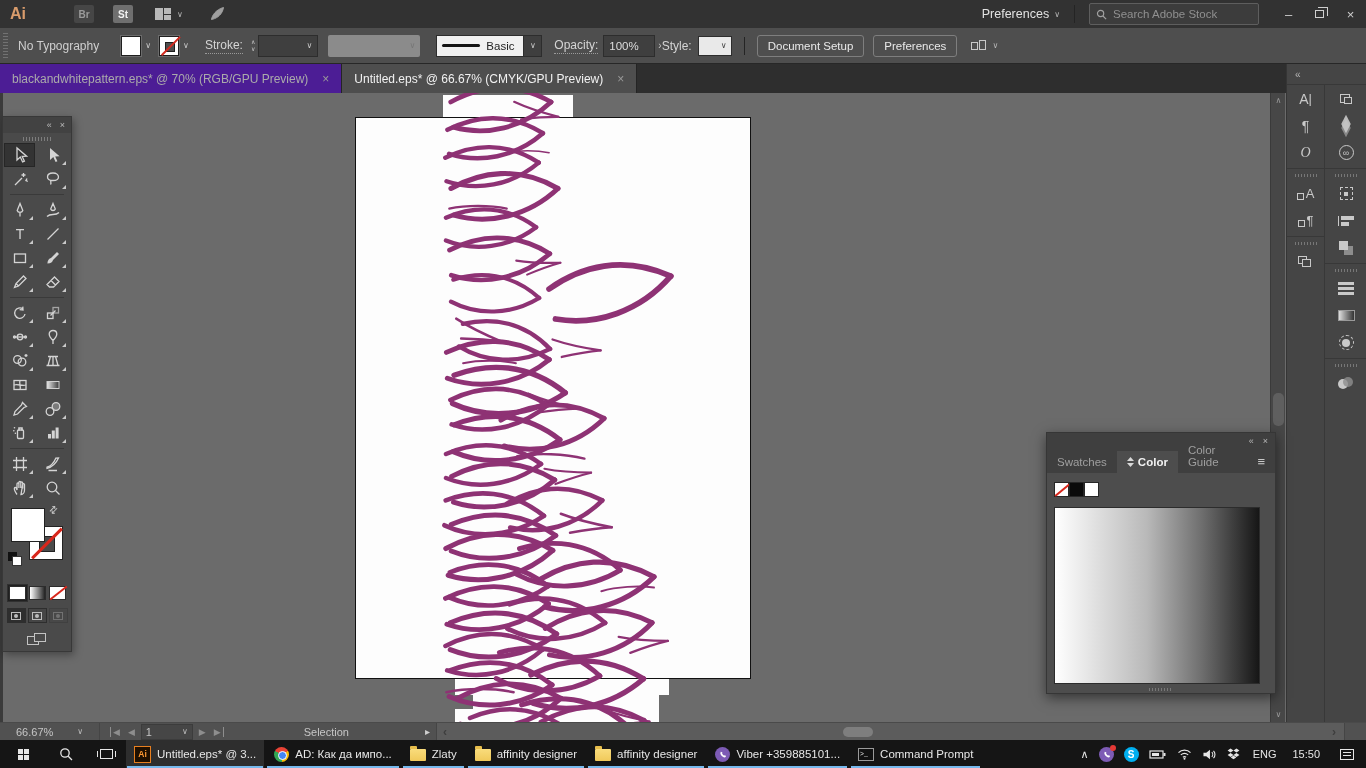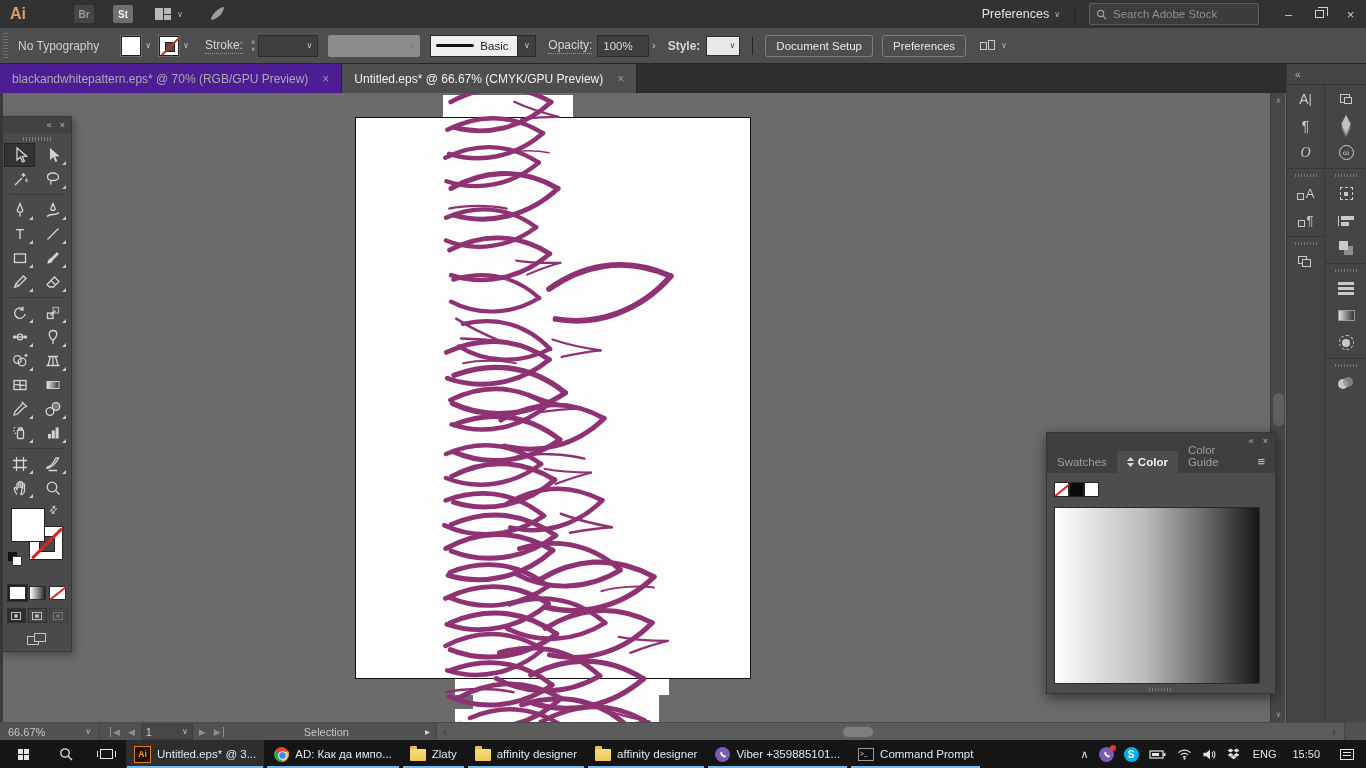--- a/index.html
+++ b/index.html
@@ -36,21 +36,21 @@
   .nosel{color:#cfcfcf;margin:0 0 0 10px;font-size:12px;}
   .swatch{width:20px;height:20px;background:#fff;border:1px solid #1f1f1f;box-shadow:0 0 0 1px #6b6b6b;position:relative;}
   .slash::after{content:"";position:absolute;left:-2px;top:8px;width:26px;height:2.4px;background:#d22a1f;transform:rotate(-45deg);}
   .hole::before{content:"";position:absolute;left:5px;top:5px;width:8px;height:8px;background:#4e4e4e;border:1px solid #1f1f1f;}
   .dd-chev{color:#c9c9c9;font-size:8px;margin:0 8px 0 4px;}
   .lbl-dot{font-size:12px;color:#d5d5d5;border-bottom:1px dotted #9a9a9a;padding-bottom:1px;}
   .stepper{display:flex;flex-direction:column;gap:1px;margin:0 3px 0 8px;color:#c9c9c9;font-size:6px;line-height:6px;}
   .field-dk{background:#3f3f3f;border:1px solid #2d2d2d;height:22px;display:flex;align-items:center;padding:0 5px;color:#ddd;font-size:11.5px;}
   .dis-dd{width:92px;height:22px;background:#8b8b8b;border-radius:2px;margin-left:10px;display:flex;align-items:center;justify-content:flex-end;}
   .dis-dd span{color:#767676;font-size:8px;margin-right:5px;}
-  .basic-prev{width:88px;height:22px;background:#f0f0f0;border:1px solid #2d2d2d;display:flex;align-items:center;margin-left:10px;}
+  .basic-prev{width:88px;height:22px;background:#f0f0f0;border:1px solid #2d2d2d;display:flex;align-items:center;margin-left:16px;}
   .basic-line{width:38px;height:3px;background:#141414;border-radius:2px;margin:0 6px 0 5px;}
   .basic-txt{color:#222;font-size:11.5px;}
   .chev-btn{width:18px;height:22px;background:#3f3f3f;border:1px solid #2d2d2d;border-left:none;display:flex;align-items:center;justify-content:center;color:#c9c9c9;font-size:8px;}
   .style-dd{width:34px;height:20px;background:#e9e9e9;border:1px solid #2d2d2d;display:flex;align-items:center;justify-content:flex-end;margin-left:6px;}
   .style-dd span{color:#444;font-size:8px;margin-right:4px;}
   .cbtn{height:22px;border:1px solid #7e7e7e;border-radius:3px;color:#e9e9e9;font-size:11.5px;padding:0 10px;display:flex;align-items:center;background:#4e4e4e;}
   .align-ic{width:16px;height:12px;position:relative;margin-left:14px;}
   .align-ic i{position:absolute;background:#c9c9c9;}
 
   
@@ -97,21 +97,21 @@
   .mbtn.dim{opacity:.35;}
   .screenbtn{margin:10px auto 0;width:20px;height:14px;position:relative;}
   .screenbtn i{position:absolute;border:1px solid #c3c3c3;}
 
   
   .vscroll{left:1270px;top:93px;width:15px;height:629px;background:#474747;border-left:1px solid #3a3a3a;}
   .vthumb{position:absolute;left:2px;top:300px;width:11px;height:33px;background:#5f5f5f;border-radius:5px;}
   .varrow{position:absolute;left:0;width:15px;text-align:center;color:#9a9a9a;font-size:8px;}
   .bottomstrip{left:0;top:722px;width:1366px;height:18px;background:#5c5c5c;border-top:1px solid #4a4a4a;display:flex;align-items:center;}
   .statusleft{width:437px;height:18px;background:#515151;border-right:1px solid #454545;display:flex;align-items:center;font-size:11px;color:#c6c6c6;}
-  .zoomfield{display:flex;align-items:center;width:100px;padding:0 8px;border-right:1px solid #454545;height:18px;}
+  .zoomfield{display:flex;align-items:center;width:100px;padding:0 16px;border-right:1px solid #454545;height:18px;}
   .navgrey{color:#8e8e8e;font-size:9px;margin:0 4px;}
   .abfield{width:52px;height:16px;background:#464646;border:1px solid #3c3c3c;display:flex;align-items:center;justify-content:space-between;padding:0 4px;margin:0 2px;}
   .hthumb{position:absolute;left:843px;top:4px;width:30px;height:10px;border-radius:5px;background:#7e7e7e;}
   .corner{position:absolute;right:0;top:0;width:22px;height:18px;background:#515151;border-left:1px solid #454545;}
 
   
   .dock{left:1286px;top:64px;width:80px;height:676px;background:#454545;border-left:1px solid #353535;}
   .dockhead{height:21px;display:flex;align-items:center;padding:0 8px;color:#b5b5b5;font-size:10px;border-bottom:1px solid #383838;}
   .dcol{position:absolute;top:21px;bottom:0;}
   .dcol1{left:0;width:38px;border-right:1px solid #383838;}
@@ -241,21 +241,21 @@
         <span>∨</span>
       </span>
     <span class="basic-prev">
       <span class="basic-line"></span>
       <span class="basic-txt">Basic</span>
     </span>
     <span class="chev-btn">∨</span>
     <span class="lbl-dot" style="margin-left:12px;">Opacity:</span>
     <span class="field-dk" style="width:52px;margin-left:5px;">100%</span>
     <span style="color:#c9c9c9;font-size:10px;margin-left:3px;">›</span>
-    <span style="color:#d5d5d5;margin-left:12px;font-weight:bold;">Style:</span>
+    <span style="color:#d5d5d5;">Style:</span>
     <span class="style-dd">
         <span>∨</span>
       </span>
     <span class="vsep" style="margin:0 12px;"></span>
     <button class="cbtn">Document Setup</button>
     <button class="cbtn" style="margin-left:9px;">Preferences</button>
     <span class="align-ic">
       <i style="left:0;top:2px;width:7px;height:8px;border:1px solid #c9c9c9;background:none;"></i>
       <i style="left:8px;top:0;width:7px;height:10px;border:1px solid #c9c9c9;background:none;"></i>
     </span>

